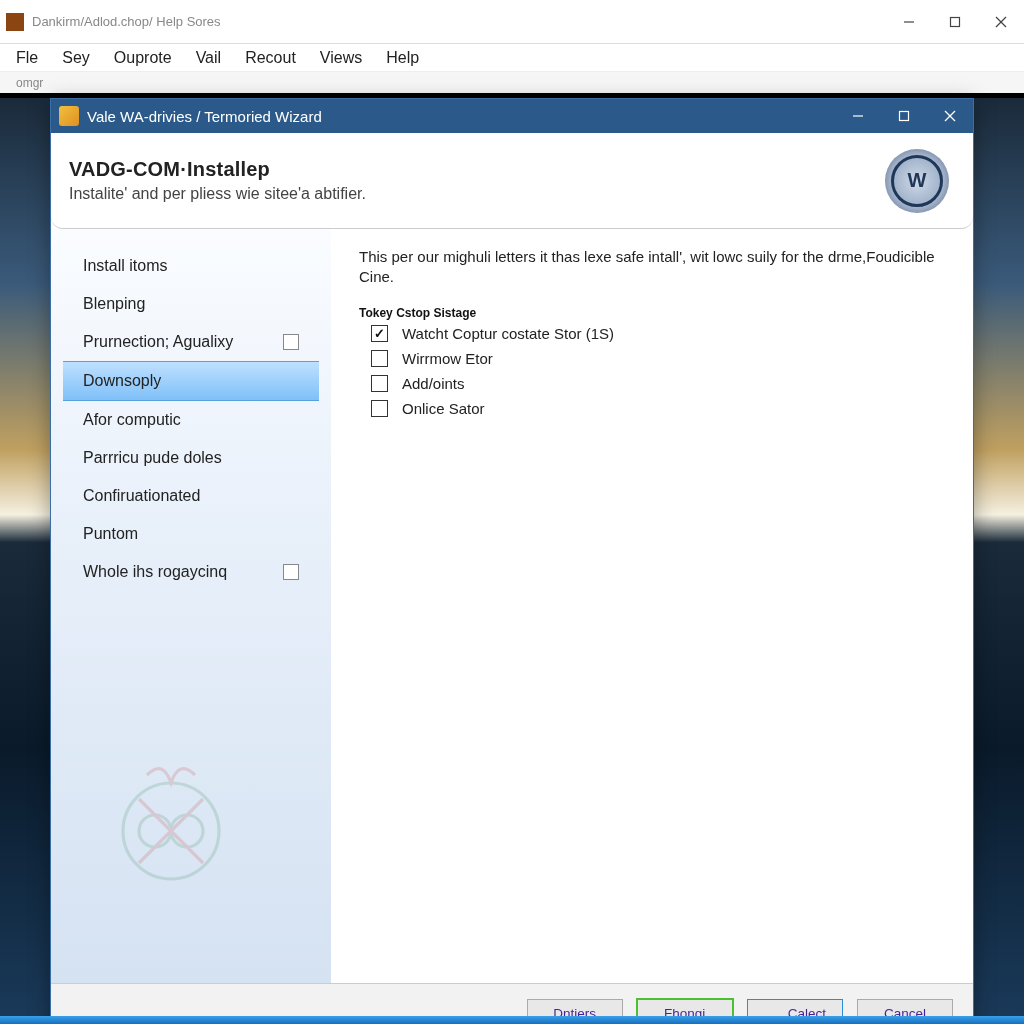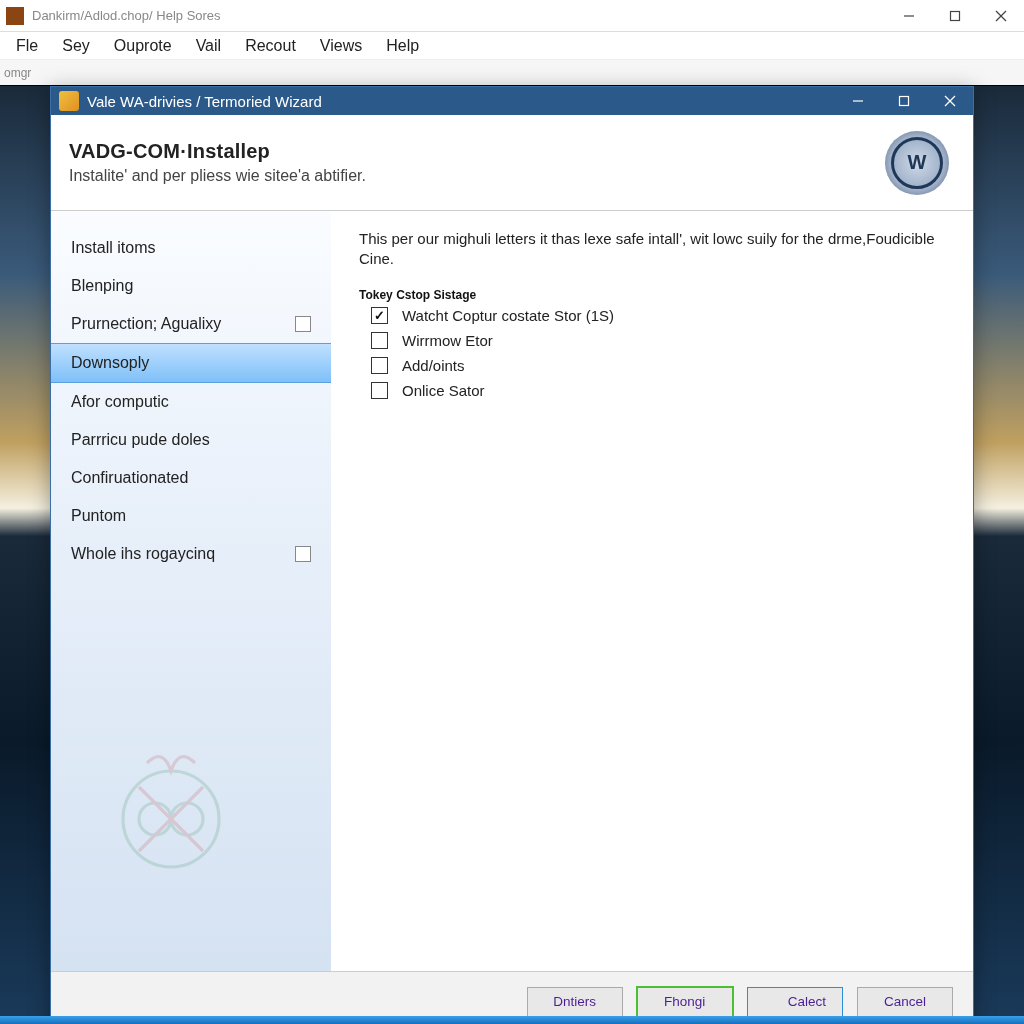--- a/index.html
+++ b/index.html
@@ -1,50 +1,50 @@
 <!DOCTYPE html>
 <html><head>
 <meta charset="utf-8">
 <style>
 * { margin: 0; padding: 0; box-sizing: border-box; font-family: "Segoe UI", Tahoma, sans-serif; }
 body { width: 1024px; height: 1024px; overflow: hidden; background: #888; }
 
 .outer-window { width: 1024px; height: 1024px; background: #fff; display: flex; flex-direction: column; }
 
-.outer-titlebar { height: 32px; display: flex; align-items: center; background: #fff; border-bottom: 1px solid #ddd; }
+.outer-titlebar { height: 44px; display: flex; align-items: center; background: #fff; border-bottom: 1px solid #ddd; }
 .outer-titlebar .app-icon { width: 18px; height: 18px; margin: 0 6px; background: #8b4513; }
 .outer-title { flex: 1; color: #888; font-size: 13px; padding-left: 2px; }
 .win-controls { display: flex; }
 .win-btn { width: 46px; height: 30px; display: flex; align-items: center; justify-content: center; font-size: 14px; color: #444; cursor: default; }
 .win-btn svg { width: 12px; height: 12px; }
 
 .outer-menubar { height: 28px; display: flex; align-items: center; padding: 0 4px; background: #fff; border-bottom: 1px solid #eee; }
 .outer-menubar .menu-item { padding: 3px 12px; font-size: 16px; color: #222; }
-.outer-toolbar { height: 26px; background: #f6f6f6; border-bottom: 1px solid #000000; display: flex; align-items: center; padding: 0 4px; color: #888; font-size: 12px; }
+.outer-toolbar { height: 26px; background: #f6f6f6; border-bottom: 5px solid #000000; display: flex; align-items: center; padding: 0 16px; color: #888; font-size: 12px; }
 .outer-toolbar .tool-left { flex: 0 0 auto; }
 
 .desktop-area { flex: 1; position: relative; background: linear-gradient(180deg,#1a2a3a 0%,#3a5a7a 20%,#c0a060 38%,#f5f0e0 45%,#1a2a3a 48%,#0a1a2a 70%,#1a3a5a 100%); }
 
 .wizard-window { position: absolute; left: 50px; top: 0; width: 924px; height: 946px; background: #fff; border: 1px solid #3a6ea5; display: flex; flex-direction: column; box-shadow: 0 4px 20px rgba(0,0,0,.35); }
 
-.wizard-titlebar { height: 28px; background: #2b5a8a; display: flex; align-items: center; color: #fff; }
+.wizard-titlebar { height: 34px; background: #2b5a8a; display: flex; align-items: center; color: #fff; }
 .wizard-titlebar .wiz-icon { width: 20px; height: 20px; margin: 0 8px; background: linear-gradient(135deg,#f0c040,#e09020); border-radius: 3px; }
 .wizard-title { flex: 1; font-size: 15px; }
 .wizard-titlebar .win-btn { color: #fff; }
 
-.wizard-header { height: 96px; background: #fff; border-bottom: 1px solid #ccc; display: flex; align-items: center; padding: 0 24px 0 18px; }
+.wizard-header { height: 96px; background: #fff; border-bottom: 1px solid #ccc; display: flex; align-items: center; padding: 0 24px 0 18px; border-radius: 12px; }
 .wizard-header-text { flex: 1; }
 .wizard-header-title { font-size: 20px; font-weight: 600; color: #222; letter-spacing: .2px; }
 .wizard-header-sub { font-size: 16px; color: #444; margin-top: 4px; }
 .vw-logo { width: 64px; height: 64px; border-radius: 50%; background: radial-gradient(circle,#e0e8f0 0%,#a0b0c8 60%,#405878 100%); display: flex; align-items: center; justify-content: center; }
 .vw-logo-inner { width: 52px; height: 52px; border-radius: 50%; border: 3px solid #203858; display: flex; align-items: center; justify-content: center; color: #203858; font-weight: 700; font-size: 20px; background: radial-gradient(circle,#d0dae8,#90a4c0); }
 
 .wizard-body { flex: 1; display: flex; background: #fff; overflow: hidden; }
 
-.sidebar { width: 280px; background: linear-gradient(180deg,#fafcff 0%,#e8f0fa 40%,#d5e2f2 100%); padding: 18px 0; position: relative; }
+.sidebar { width: 280px; background: linear-gradient(180deg,#fafcff 0%,#e8f0fa 40%,#d5e2f2 100%); padding: 18px 12px; position: relative; }
 .sidebar-item { padding: 10px 20px; font-size: 16px; color: #222; display: flex; align-items: center; justify-content: space-between; }
 .sidebar-item.selected { background: linear-gradient(180deg,#bfe0ff,#7fc0f8); border: 1px solid #5aa0e0; border-left: none; border-right: none; }
 .sidebar-item .side-box { width: 16px; height: 16px; border: 1px solid #888; background: #fff; }
 .sidebar-watermark { position: absolute; bottom: 80px; left: 40px; width: 160px; height: 160px; opacity: .18; }
 
 .main-panel { flex: 1; padding: 18px 28px; }
 .main-desc { font-size: 15px; color: #222; line-height: 1.35; margin-bottom: 18px; }
 .section-title { font-weight: 700; font-size: 12px; color: #111; margin-bottom: 1px; }
 .check-row { display: flex; align-items: center; gap: 14px; padding: 4px 0 4px 12px; }
 .checkbox { width: 17px; height: 17px; border: 1.5px solid #333; display: flex; align-items: center; justify-content: center; background: #fff; }

